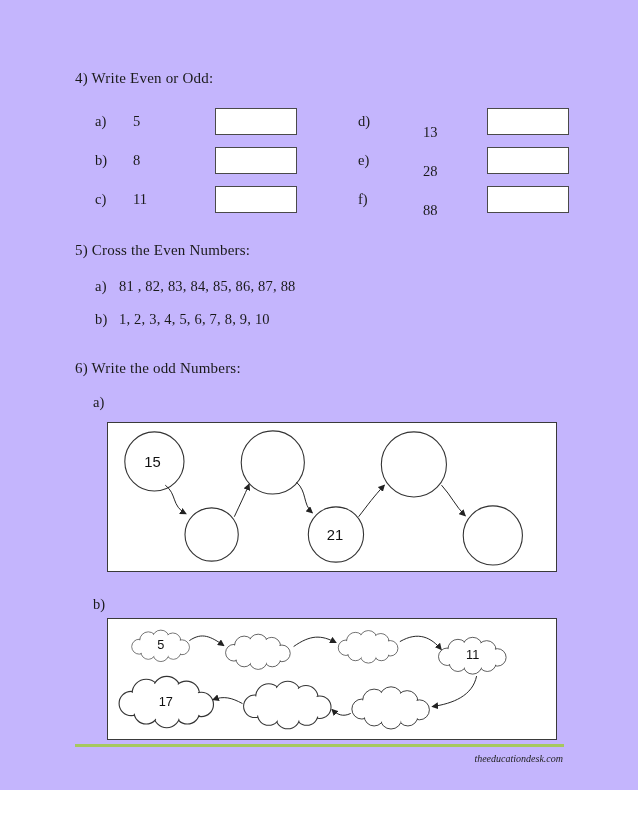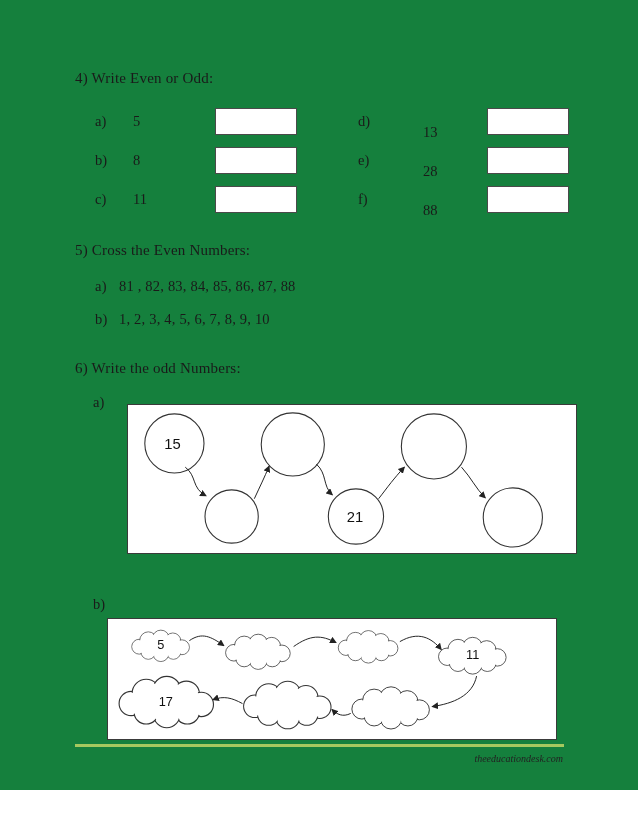--- a/index.html
+++ b/index.html
@@ -1,20 +1,20 @@
 <!DOCTYPE html>
 <html><head>
 <meta charset="utf-8">
 <style>
   html,body { margin:0; padding:0; background:#ffffff; }
   .page {
     position:relative;
     width:638px;
     height:790px;
-    background:#15803d;
+    background:#c4b5fd;
     font-family:"Liberation Serif", serif;
     color:#1a1a1a;
     overflow:hidden;
   }
   .q-title { position:absolute; font-size:15px; letter-spacing:.2px; }
   #q4-title { left:75px; top:70px; }
   #q5-title { left:75px; top:242px; }
   #q6-title { left:75px; top:360px; }
 
   .q4-item { position:absolute; display:flex; align-items:center; height:27px; font-size:14.5px; }
@@ -30,21 +30,21 @@
   .part-label { position:absolute; font-size:14.5px; }
   #q6a-label { left:93px; top:394px; }
   #q6b-label { left:93px; top:596px; }
 
   .qbox {
     position:absolute;
     box-sizing:border-box;
     border:1px solid #3a3a3a;
     background:#fff;
   }
-  #box-a { left:107px; top:404px; width:450px; height:150px;margin-left:20px; }
+  #box-a { left:107px; top:422px; width:450px; height:150px; }
   #box-b { left:107px; top:618px; width:450px; height:122px; }
   .qbox svg { display:block; width:100%; height:100%; }
 
   .footer-line { position:absolute; left:75px; top:744px; width:489px; height:3px; background:#a6c85f; }
   .footer-text {
     position:absolute; left:75px; top:753px; width:488px;
     text-align:right; font-size:10px; font-style:italic; color:#222;
   }
 </style>
 </head>

